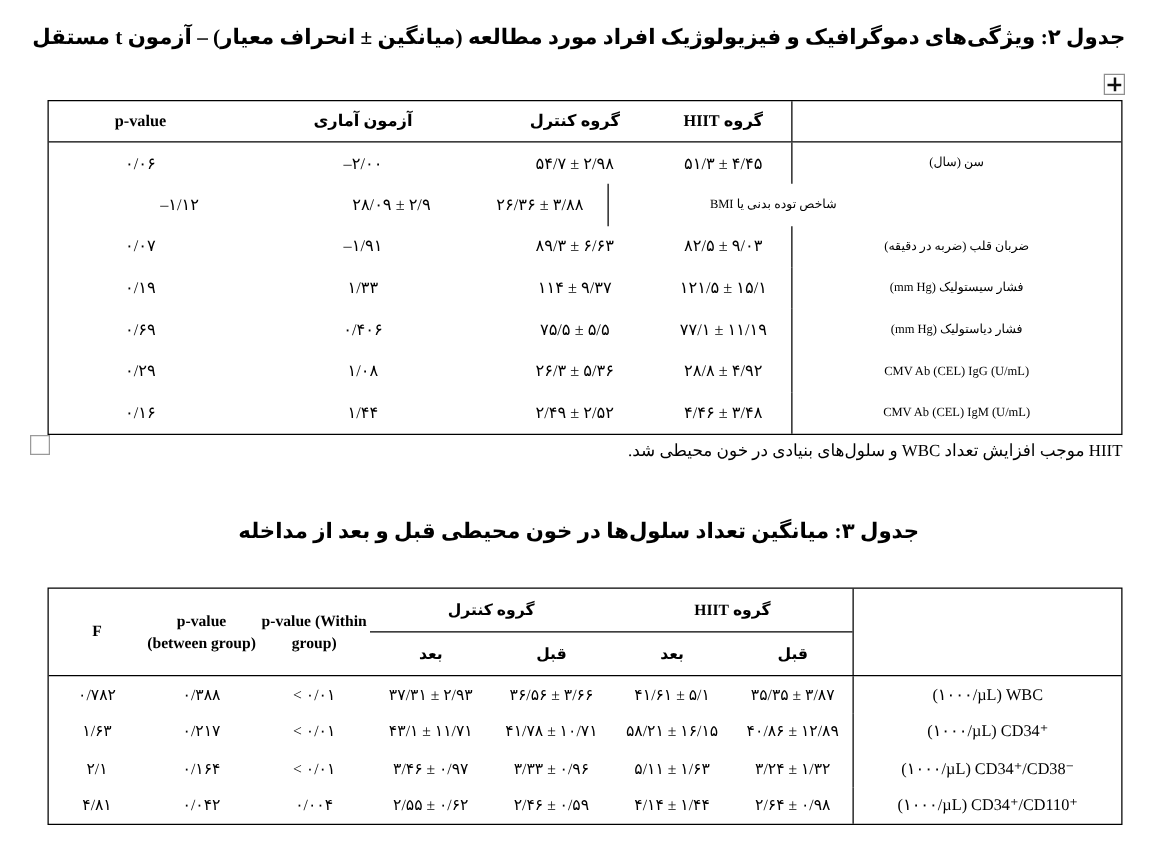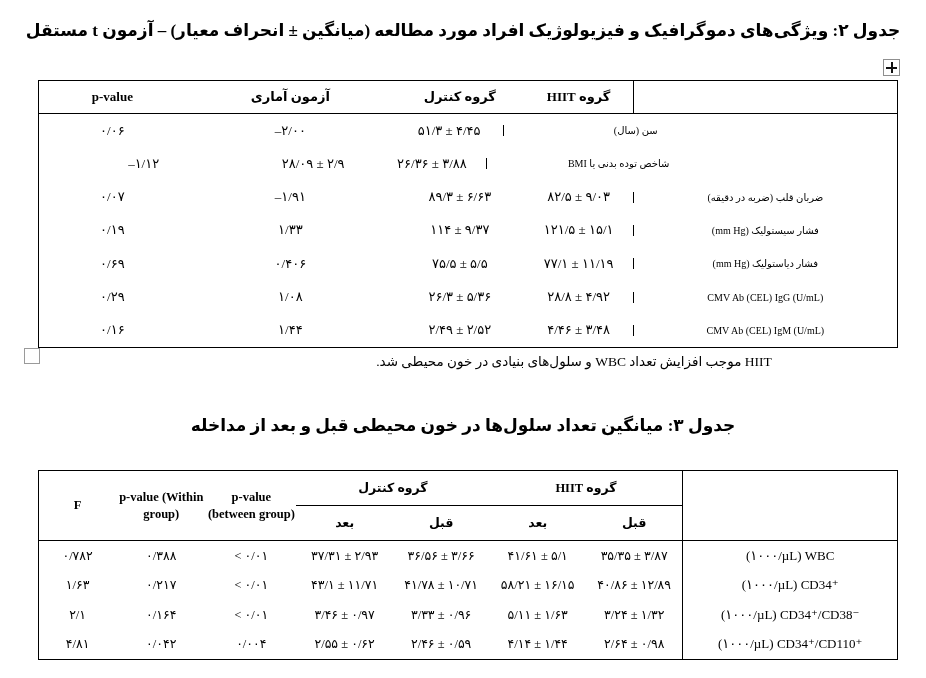--- a/index.html
+++ b/index.html
@@ -29,34 +29,34 @@
     left: 38px; top: 80px; width: 860px; height: 268px;
     border: 1.5px solid #000;
     display: flex; flex-direction: column;
   }
   .t1-header {
     display: flex; height: 33px;
     border-bottom: 1.2px solid #000;
     font-weight: bold;
   }
   .t1-body { flex: 1; display: flex; flex-direction: column; }
-  .t1-row { flex: 1; display: flex; align-items: center; }
+  .t1-row { flex: 1; display: flex; }
   .t1-header > div, .t1-row > div {
     display: flex; align-items: center; justify-content: center;
     text-align: center;
   }
   .c-p     { width: 17.1%; }
   .c-stat  { width: 24.4%; }
   .c-ctrl  { width: 15.1%; }
   .c-hiit  { width: 12.6%; }
   .c-label { width: 30.8%; border-left: 1.2px solid #000; font-size: 10px; }
 
   #note {
     top: 353px; left: 250px; right: 28px;
-    direction: rtl; text-align: center;
+    direction: rtl; text-align: right;
     font-size: 13.5px;
   }
 
   
   #table2 {
     left: 38px; top: 470px; width: 860px; height: 190px;
     border: 1.5px solid #000;
     display: flex; flex-direction: column;
     font-size: 12.5px;
   }
@@ -129,20 +129,21 @@
     <div class="c-p num">p-value</div>
     <div class="c-stat" dir="rtl">آزمون آماری</div>
     <div class="c-ctrl" dir="rtl">گروه کنترل</div>
     <div class="c-hiit" dir="rtl">گروه HIIT</div>
     <div class="c-label"></div>
   </div>
   <div class="t1-body">
     <div class="t1-row">
       <div class="c-p num">۰/۰۶</div>
       <div class="c-stat num">–۲/۰۰</div>
+      <div class="c-ctrl num">۵۴/۷ ± ۲/۹۸</div>
       <div class="c-hiit num">۵۱/۳ ± ۴/۴۵</div>
       <div class="c-label" dir="rtl">سن (سال)</div>
     </div>
     <div class="t1-row">
       <div class="c-stat num">–۱/۱۲</div>
       <div class="c-ctrl num">۲۸/۰۹ ± ۲/۹</div>
       <div class="c-hiit num">۲۶/۳۶ ± ۳/۸۸</div>
       <div class="c-label" dir="rtl">شاخص توده بدنی یا BMI</div>
     </div>
     <div class="t1-row">
@@ -187,22 +188,22 @@
   <span></span>
 </div>
 
 <div id="note" class="abs">HIIT موجب افزایش تعداد WBC و سلول‌های بنیادی در خون محیطی شد.</div>
 
 <div id="title2" class="abs doc-title">جدول ۳: میانگین تعداد سلول‌ها در خون محیطی قبل و بعد از مداخله</div>
 
 <div id="table2" class="abs">
   <div class="t2-header">
     <div class="hcell h-f num">F</div>
+    <div class="hcell h-pb num">p-value (between group)</div>
     <div class="hcell h-pw num">p-value (Within group)</div>
-    <div class="hcell h-pb num">p-value (between group)</div>
     <div class="h-groups">
       <div class="h-groups-top">
         <div>گروه کنترل</div>
         <div>گروه HIIT</div>
       </div>
       <div class="h-groups-bottom">
         <div>بعد</div>
         <div>قبل</div>
         <div>بعد</div>
         <div>قبل</div>

